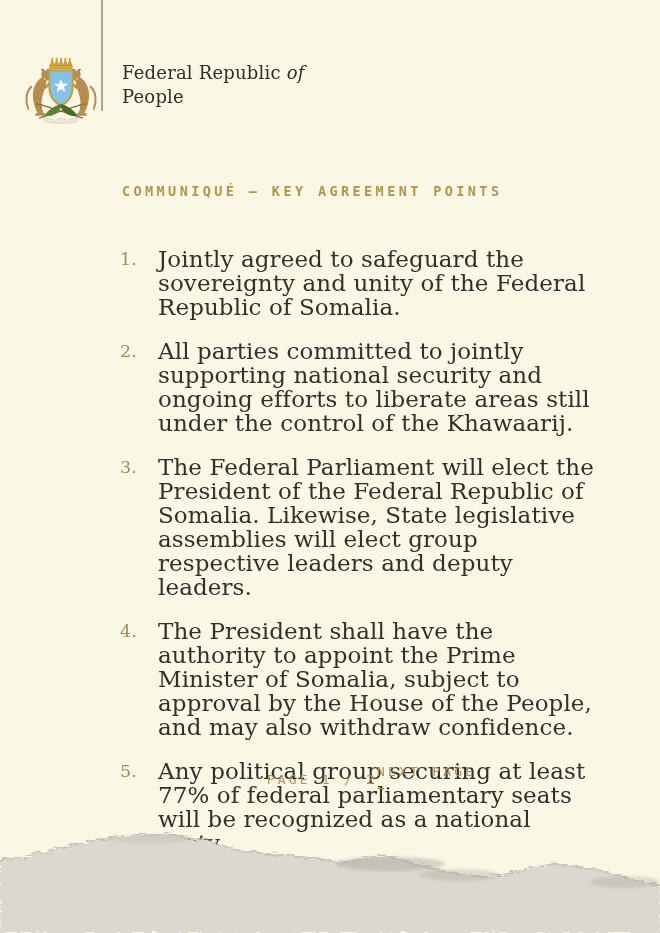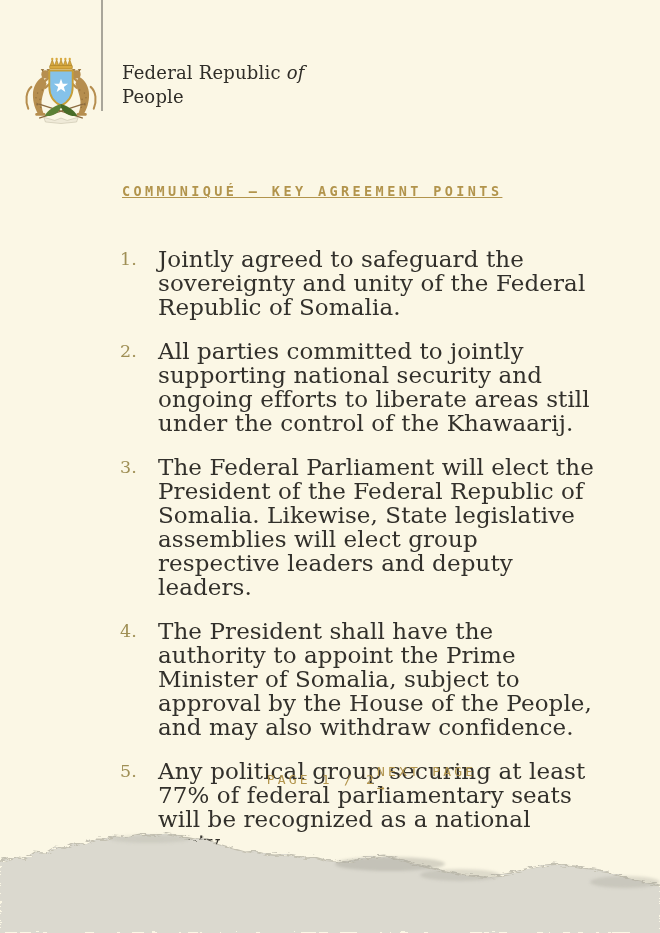--- a/index.html
+++ b/index.html
@@ -15,21 +15,20 @@
     position:absolute;left:122px;top:61px;
     font-size:18px;line-height:23.5px;color:#2F2D28;letter-spacing:.2px;
   }
   .org-name .it{font-style:italic;}
   
   .heading{
     position:absolute;left:122px;top:183px;
     font-family:"DejaVu Sans Mono", monospace;
     font-size:13.5px;font-weight:bold;letter-spacing:3.4px;
     color:#B2944C;
-    text-decoration:underline;
   }
   
   .points{position:absolute;left:120px;top:247px;width:482px;}
   .point{display:flex;margin-bottom:20px;}
   .point-num{
     flex:0 0 38px;width:38px;
     color:#9F8F55;font-size:17.5px;line-height:24px;
   }
   .point-text{
     width:444px;color:#32302B;

